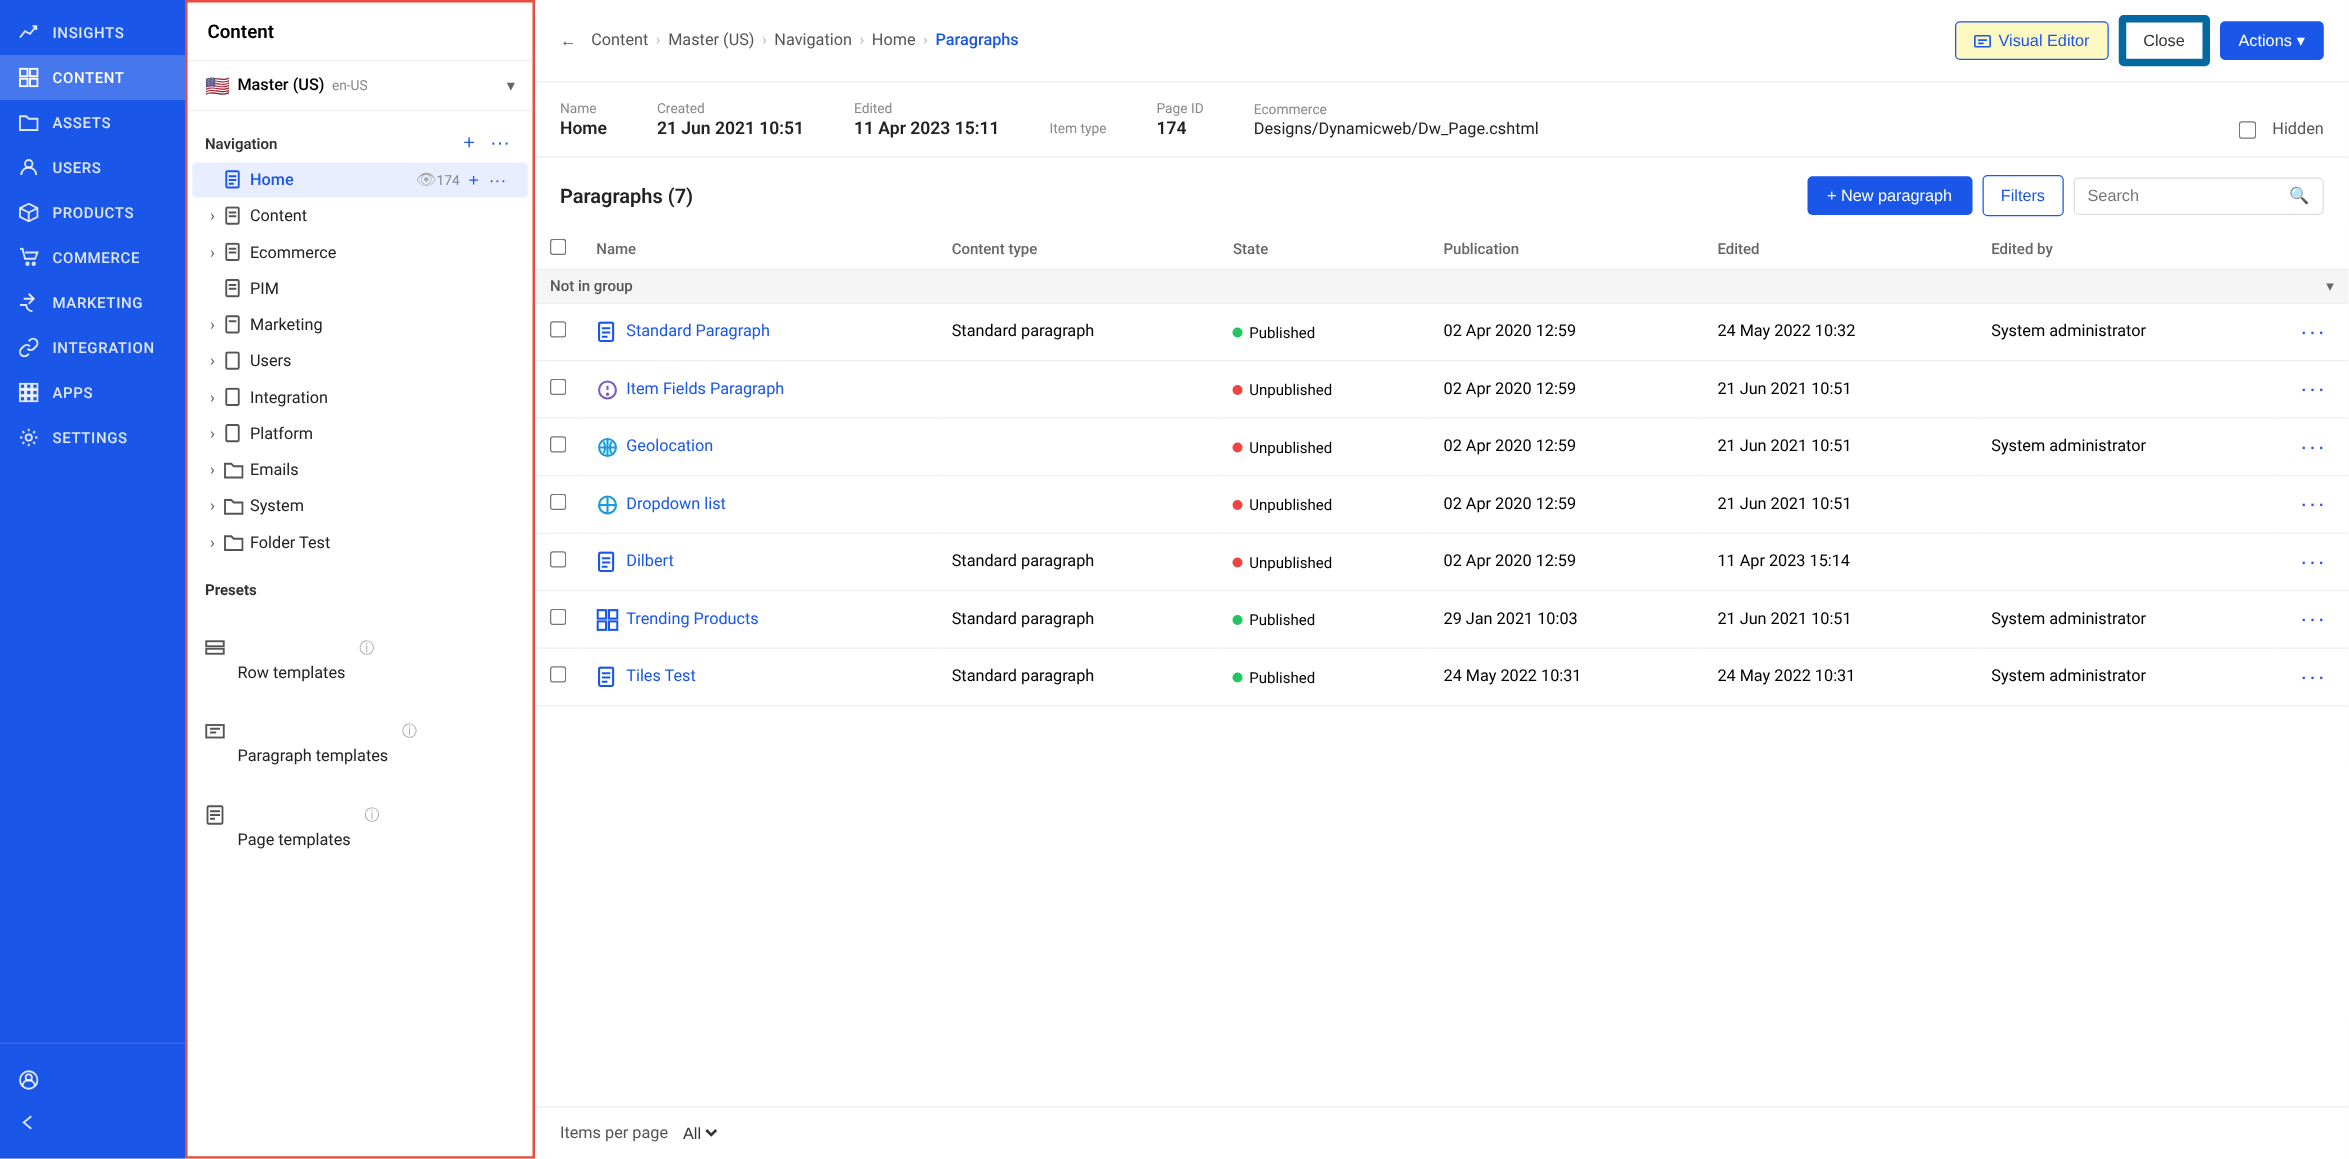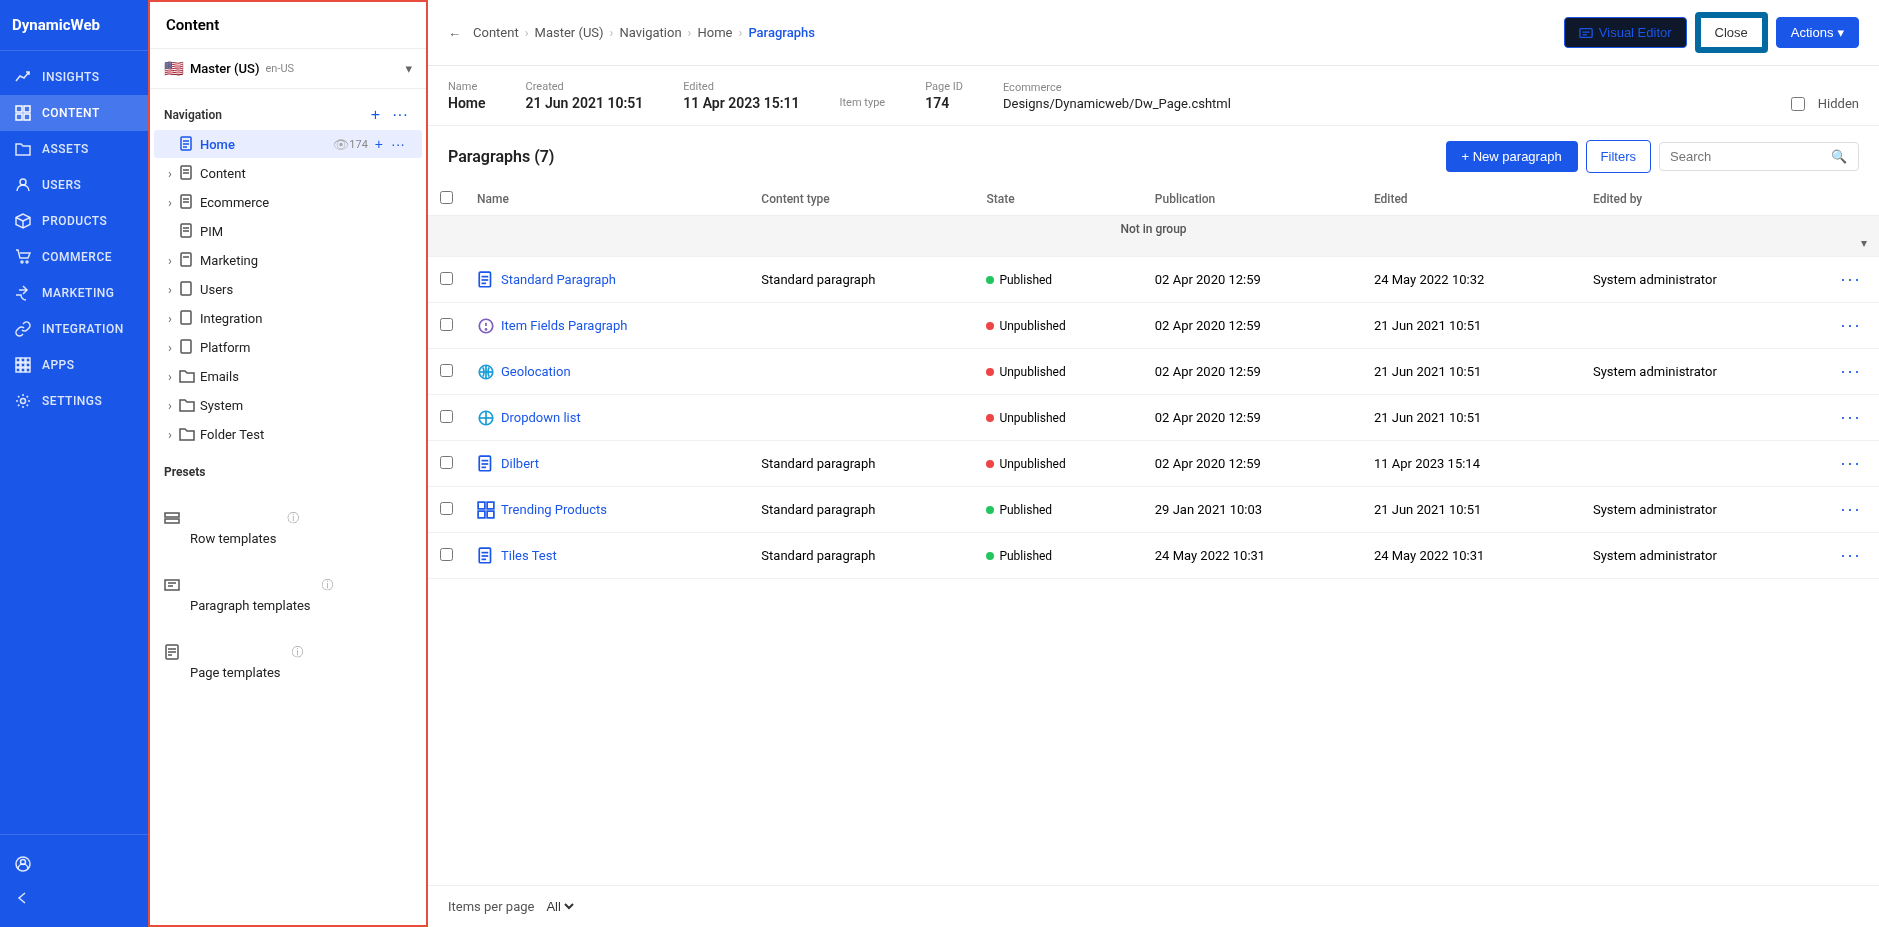--- a/index.html
+++ b/index.html
@@ -47,21 +47,21 @@
 
     
     .main-area { flex: 1; display: flex; flex-direction: column; overflow: hidden; background: #fff; }
     .main-topbar { display: flex; align-items: center; justify-content: space-between; padding: 12px 20px; border-bottom: 1px solid #e8e8e8; background: #fff; }
     .breadcrumb { display: flex; align-items: center; gap: 6px; font-size: 13px; color: #555; }
     .breadcrumb .bc-item { cursor: pointer; color: #555; }
     .breadcrumb .bc-sep { color: #bbb; }
     .breadcrumb .bc-current { color: #1a56e8; font-weight: 500; }
     .breadcrumb .bc-back { color: #555; cursor: pointer; margin-right: 6px; }
     .topbar-actions { display: flex; gap: 8px; align-items: center; }
-    .btn-visual { background: #0f172a; border: 1px solid #1a56e8; color: #1a56e8; padding: 7px 14px; border-radius: 4px; cursor: pointer; font-size: 13px; display: flex; align-items: center; gap: 6px; }
+    .btn-visual { background: #fef9c3; border: 1px solid #1a56e8; color: #1a56e8; padding: 7px 14px; border-radius: 4px; cursor: pointer; font-size: 13px; display: flex; align-items: center; gap: 6px; }
     .btn-close { background: #fff; border: 6px solid #0369a1; color: #333; padding: 7px 14px; border-radius: 4px; cursor: pointer; font-size: 13px; }
     .btn-actions { background: #1a56e8; border: 1px solid #1a56e8; color: #fff; padding: 7px 14px; border-radius: 4px; cursor: pointer; font-size: 13px; display: flex; align-items: center; gap: 4px; }
 
     
     .meta-bar { display: flex; align-items: flex-end; gap: 40px; padding: 14px 20px; border-bottom: 1px solid #eee; background: #fff; }
     .meta-field { display: flex; flex-direction: column; gap: 2px; }
     .meta-label { font-size: 11px; color: #888; }
     .meta-value { font-size: 14px; font-weight: 600; color: #222; }
     .meta-value.template { font-size: 13px; font-weight: 400; }
     .meta-hidden { display: flex; align-items: center; gap: 13px; font-size: 13px; color: #555; margin-left: auto; }
@@ -77,21 +77,21 @@
     .search-box input { border: none; outline: none; font-size: 13px; width: 100%; background: transparent; color: #333; }
     .search-box .search-icon { color: #999; }
 
     
     .table-container { flex: 1; overflow-y: auto; padding: 0 0 0 0; }
     .paragraphs-table { width: 100%; border-collapse: collapse; }
     .paragraphs-table th { text-align: left; padding: 8px 12px; font-size: 12px; font-weight: 500; color: #666; border-bottom: 1px solid #eee; background: #fff; }
     .paragraphs-table td { padding: 10px 12px; font-size: 13px; border-bottom: 1px solid #f0f0f0; vertical-align: middle; }
     .group-row td { background: #f5f5f5; font-size: 12px; color: #555; font-weight: 500; padding: 6px 12px; }
     .group-row .group-chevron { margin-left: auto; color: #666; }
-    .group-cell { display: flex; align-items: center; justify-content: space-between; flex-direction: column; }
+    .group-cell { display: flex; align-items: center; justify-content: space-between; }
     .para-name { color: #1a56e8; cursor: pointer; display: flex; align-items: center; gap: 6px; }
     .para-icon { width: 18px; height: 18px; color: #1a56e8; flex-shrink: 0; }
     .para-icon.special { color: #7c5cbf; }
     .para-icon.geo { color: #1a9cd8; }
     .state-badge { display: flex; align-items: center; gap: 5px; font-size: 12px; }
     .state-dot { width: 8px; height: 8px; border-radius: 50%; flex-shrink: 0; }
     .state-dot.published { background: #22c55e; }
     .state-dot.unpublished { background: #ef4444; }
     .row-menu-btn { background: none; border: none; cursor: pointer; color: #1a56e8; font-size: 18px; padding: 2px 6px; letter-spacing: 1px; }
     .checkbox-col { width: 36px; }
@@ -107,21 +107,20 @@
 
     
     ::-webkit-scrollbar { width: 6px; height: 6px; }
     ::-webkit-scrollbar-track { background: #f1f1f1; }
     ::-webkit-scrollbar-thumb { background: #ccc; border-radius: 3px; }
   </style>
 </head>
 <body>
 
 <div class="sidebar">
-  <div class="sidebar-logo">DynamicWeb</div>
   <div class="sidebar-nav">
     <div class="sidebar-item">
       <div class="icon">
         <svg class="svg-icon" viewBox="0 0 16 16" fill="none" stroke="currentColor" stroke-width="1.5">
             <polyline points="1,12 5,7 9,9 14,3"></polyline>
             <polyline points="11,3 14,3 14,6"></polyline>
           </svg>
       </div>
       <span>INSIGHTS</span>
     </div>

